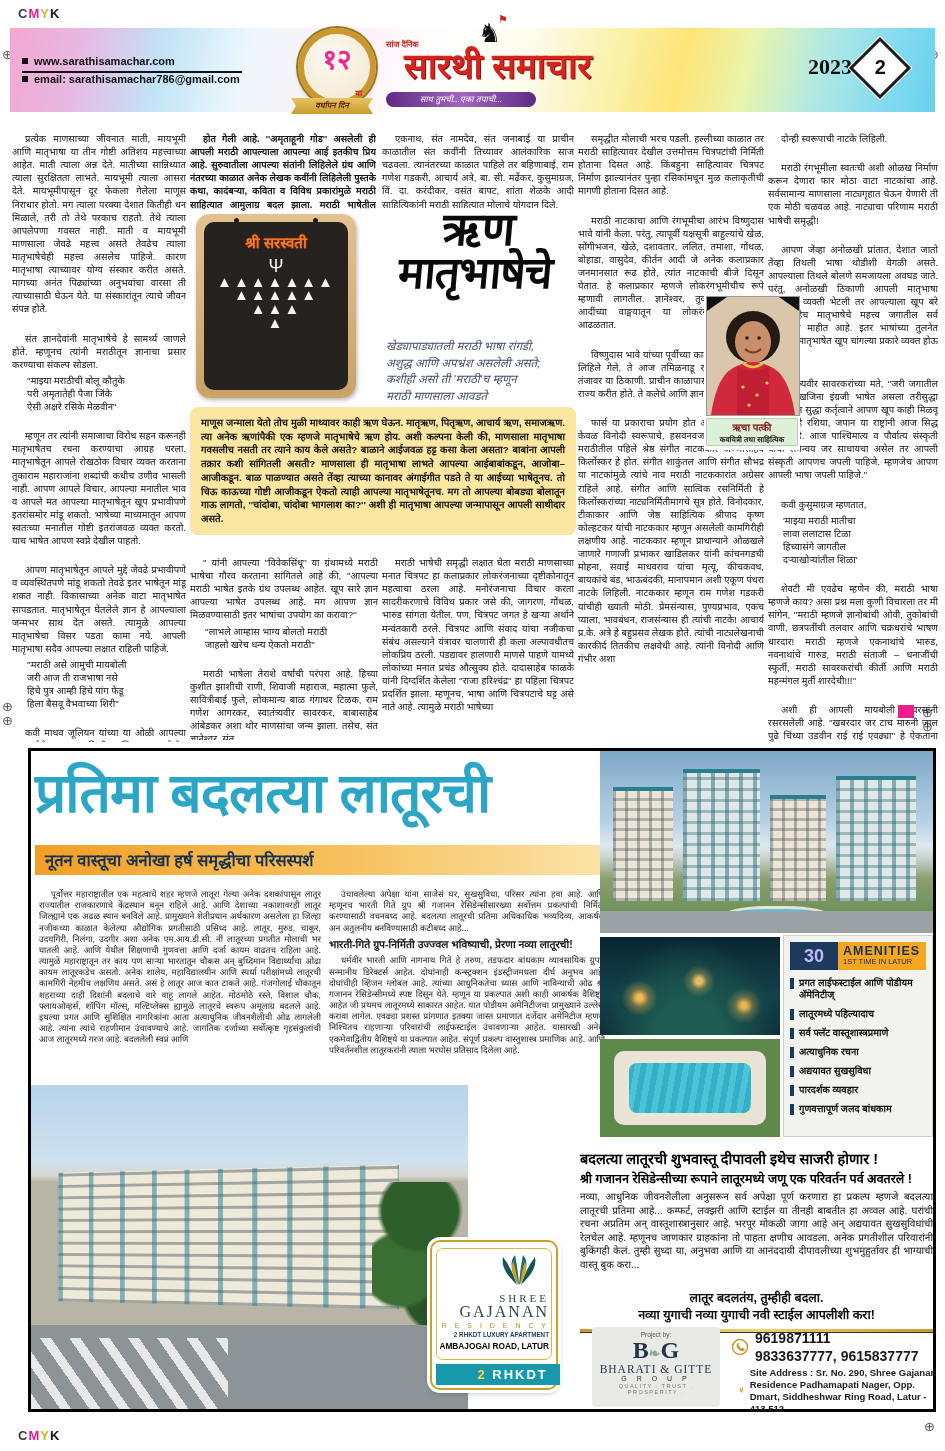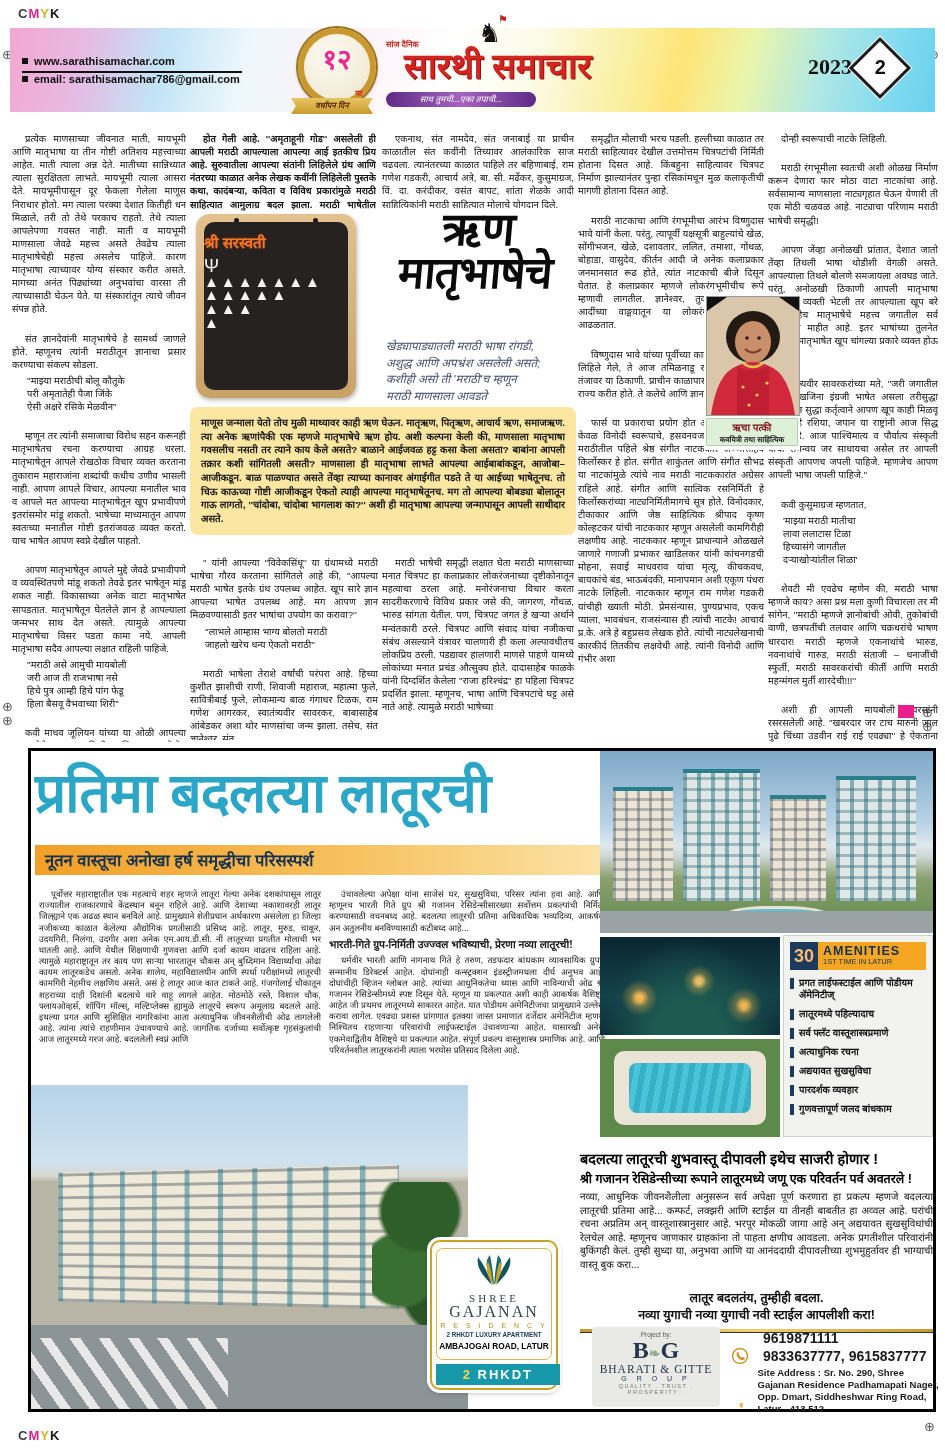--- a/index.html
+++ b/index.html
@@ -43,21 +43,21 @@
   .news-col p{margin:16px 0 3px;text-indent:13px;}
   .news-col .verse{white-space:pre-line;text-indent:0;padding-left:15px;margin:0 0 3px;}
   .art-title{left:378px;top:208px;width:198px;text-align:center;color:#0a0a0a;
     font-weight:bold;transform:skewX(-5deg);line-height:.95;}
   .art-title .l1{font-size:46px;}
   .art-title .l2{font-size:44px;letter-spacing:-1px;}
   .hand-quote{left:386px;top:338px;width:188px;font-size:11.5px;line-height:1.45;font-style:italic;
     color:#47506e;}
   .saraswati{left:196px;top:214px;width:160px;height:184px;border-radius:14px;
     background:linear-gradient(#e3c290,#c9a268);padding:8px;box-sizing:border-box;box-shadow:1px 2px 4px rgba(0,0,0,.3);}
-  .saraswati .inner{width:100%;height:100%;background:#262220;border-radius:10px;overflow:hidden;}
+  .saraswati .inner{width:100%;height:100%;background:#262220;border-radius:10px;text-align:center;overflow:hidden;}
   .saraswati .screw{position:absolute;top:4px;width:5px;height:5px;border-radius:50%;background:#1a1a1a;}
   .saraswati-title{color:#f07a1e;font-size:15px;font-weight:bold;margin-top:10px;text-shadow:0 0 2px #a33;}
   .rangoli{color:#f5f5f0;line-height:.92;margin-top:6px;letter-spacing:2px;}
   .rangoli div{font-size:15px;}
   .rangoli .sprout{font-size:18px;letter-spacing:0;}
   .highlight{left:190px;top:407px;width:386px;height:128px;background:#fbe7a2;border-radius:8px;
     padding:9px 11px;box-sizing:border-box;font-size:9.8px;font-weight:bold;line-height:1.4;
     text-align:justify;overflow:hidden;color:#161616;}
   .photo-box{left:704px;top:294px;width:96px;height:156px;background:#fff;padding:2px;box-sizing:border-box;z-index:5;}
   .photo-frame{position:relative;width:92px;height:118px;background:#d9c6ab;overflow:hidden;border:1px solid #999;}
@@ -106,55 +106,55 @@
   .ph-left .trees{position:absolute;right:0;top:30%;width:22%;height:45%;background:
       radial-gradient(circle at 50% 20%,#2e5e2a 0 30%,transparent 34%),
       radial-gradient(circle at 30% 60%,#3a6f33 0 32%,transparent 36%),
       radial-gradient(circle at 75% 75%,#2a5526 0 30%,transparent 34%);}
   .ph-left .road{position:absolute;left:0;bottom:0;width:100%;height:26%;background:#8d9498;}
   .ph-left .zebra{position:absolute;left:0;bottom:0;width:45%;height:22%;
       background:repeating-linear-gradient(55deg,#e8e8e8 0 9px,#8d9498 9px 24px);}
   
   .amen{background:#f2f2ef;border:1px solid #cfcfc9;box-sizing:border-box;padding:6px;}
   .amen-head{display:flex;height:28px;}
-  .amen-30{width:28px;background:#1b3a5c;color:#fdba74;font-size:18px;font-weight:bold;text-align:center;line-height:28px;}
+  .amen-30{width:48px;background:#1b3a5c;color:#c4b5fd;font-size:18px;font-weight:bold;text-align:center;line-height:28px;}
   .amen-ttl{flex:1;background:#f5a623;color:#17324f;padding-left:5px;line-height:1;}
   .amen-ttl .t1{font-size:12.5px;font-weight:bold;letter-spacing:1px;margin-top:3px;}
   .amen-ttl .t2{font-size:7.5px;font-weight:normal;}
   .amen ul{list-style:none;margin:7px 0 0;padding:0;}
   .amen li{font-size:9.6px;font-weight:bold;color:#111;margin:0 0 7px;display:flex;gap:5px;line-height:1.25;}
   .amen li .sq{width:4px;min-width:4px;height:11px;background:#1b3a5c;margin-top:1px;}
   
   .diwali h3{margin:0;font-size:14.5px;color:#000;}
   .diwali h4{margin:2px 0 3px;font-size:12.5px;color:#000;}
   .diwali p{margin:0;font-size:10px;line-height:1.35;text-align:justify;}
   .closing{text-align:center;font-weight:bold;font-size:12.5px;line-height:1.35;}
   .gold-rule{height:3px;background:linear-gradient(90deg,#c9982f,#f0d070,#c9982f);border-bottom:1px solid #333;}
   
   .gcard{background:#fff;border:2px solid #c9a227;border-radius:10px;box-shadow:0 0 0 3px #fff,0 2px 6px rgba(0,0,0,.4);
-     text-align:center;box-sizing:border-box;padding:6px 4px 0;z-index:6;}
+     text-align:right;box-sizing:border-box;padding:6px 4px 0;z-index:6;}
   .gcard .inner-b{border:1px solid #d9b84a;border-radius:7px;padding:4px 2px;height:112px;box-sizing:border-box;}
   .leaves{height:34px;}
   .gc-shree{font-family:"Liberation Serif","DejaVu Serif",serif;font-size:11px;letter-spacing:3px;color:#33454e;margin-top:1px;}
   .gc-gajanan{font-family:"Liberation Serif","DejaVu Serif",serif;font-size:16px;letter-spacing:2px;color:#33454e;line-height:1;}
   .gc-res{font-size:7px;letter-spacing:3px;color:#b08f1e;margin-top:2px;}
   .gc-type{font-size:6.3px;font-weight:bold;color:#1b3a5c;margin-top:2px;}
   .gc-road{font-size:8.3px;font-weight:bold;color:#000;margin-top:3px;}
   .gc-banner{margin:4px auto 0;width:86%;background:#1898ab;color:#fff;font-weight:bold;font-size:13px;
      letter-spacing:2px;padding:3px 12px;}
   .gc-banner .two{color:#ffd34d;}
   
   .bgbox{background:#e9e9e6;border-radius:4px;text-align:center;padding:4px 2px;box-sizing:border-box;}
   .bg-proj{font-size:6.5px;color:#555;}
   .bg-mono{font-family:"Liberation Serif","DejaVu Serif",serif;font-size:24px;font-weight:bold;color:#23364d;line-height:1;}
   .bg-mono .leafac{color:#8fa98f;font-size:14px;}
   .bg-name{font-family:"Liberation Serif","DejaVu Serif",serif;font-size:11.5px;letter-spacing:1px;color:#23364d;margin-top:1px;}
   .bg-grp{font-size:7px;letter-spacing:4px;color:#23364d;}
   .bg-tag{font-size:5.5px;letter-spacing:1.5px;color:#777;margin-top:1px;}
-  .contactline{display:flex;gap:14px;align-items:flex-end;}
+  .contactline{display:flex;gap:6px;align-items:center;}
   .phones{font-size:14px;font-weight:bold;color:#1a1a1a;line-height:1.3;}
   .addr{font-size:9.5px;font-weight:bold;color:#1a1a1a;line-height:1.25;}
   a{color:inherit;text-decoration:none;}
 </style>
 </head>
 <body>
 
 <div class="page">
 
   <div class="abs cmyk" style="left:18px;top:6px;">

